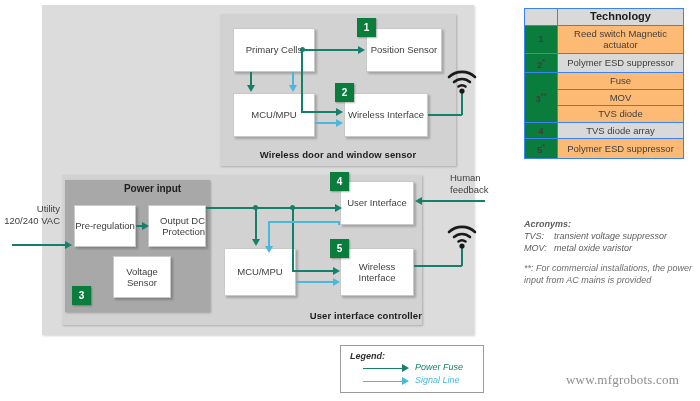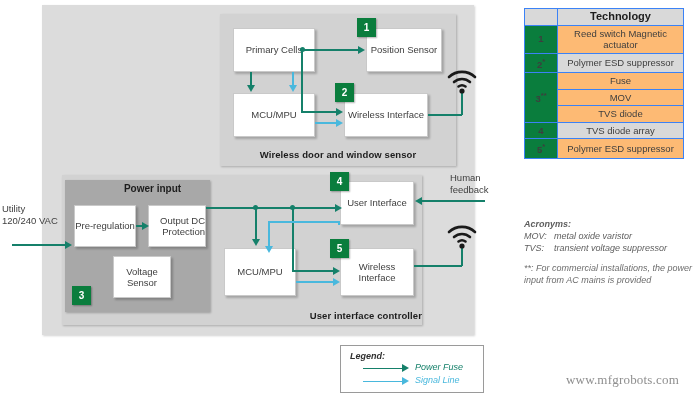--- a/index.html
+++ b/index.html
@@ -40,21 +40,21 @@
   .arr{width:0;height:0;}
   .arr-r{border-top:4px solid transparent;border-bottom:4px solid transparent;}
   .arr-d{border-left:4px solid transparent;border-right:4px solid transparent;}
   .arr-l{border-top:4px solid transparent;border-bottom:4px solid transparent;}
   .arr-r.pla{border-left:7px solid #15806a;}
   .arr-r.sla{border-left:7px solid #49b8dd;}
   .arr-l.pla{border-right:7px solid #15806a;}
   .arr-d.pla{border-top:7px solid #15806a;}
   .arr-d.sla{border-top:7px solid #49b8dd;}
 
-  .sidelabel{font-size:9.5px;line-height:11.5px;color:#3e3e3e;text-align:left;}
+  .sidelabel{font-size:9.5px;line-height:11.5px;color:#3e3e3e;text-align:right;}
 
   
   #legend-box{left:340px;top:345px;width:144px;height:48px;background:#ffffff;
               border:1px solid #9a9a9a;}
   .legend-title{font-size:9px;font-style:italic;font-weight:bold;color:#2f2f2f;}
   .legend-label{font-size:9px;font-style:italic;}
   .lg-power{color:#15806a;}
   .lg-signal{color:#49b8dd;}
 
   
@@ -249,24 +249,24 @@
         <td class="num">5<sup>*</sup></td>
         <td class="tech">Polymer ESD suppressor</td>
       </tr>
     </tbody>
 </table>
 
 <div class="abs" id="notes">
   <div class="note acr">
     <div style="font-weight:bold;">Acronyms:</div>
     <div class="acr-row">
+      <span class="acr-key">TVS:</span>
+      <span>transient voltage suppressor</span>
+    </div>
+    <div class="acr-row">
       <span class="acr-key">MOV:</span>
       <span>metal oxide varistor</span>
     </div>
-    <div class="acr-row">
-      <span class="acr-key">TVS:</span>
-      <span>transient voltage suppressor</span>
-    </div>
   </div>
   <div class="note">**: For commercial installations, the power input from AC mains is provided</div>
 </div>
 
 <div class="abs" id="watermark">www.mfgrobots.com</div>
 
 </body></html>

